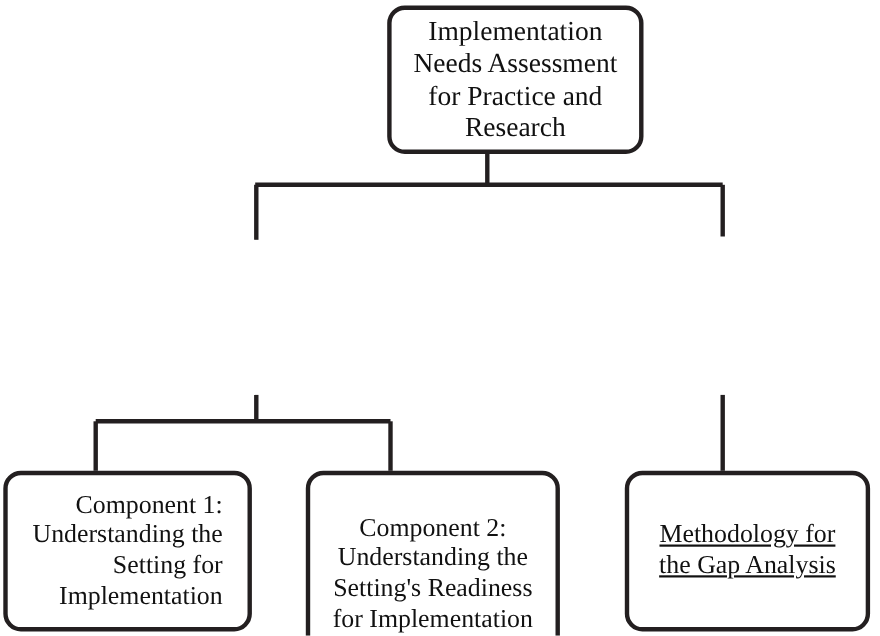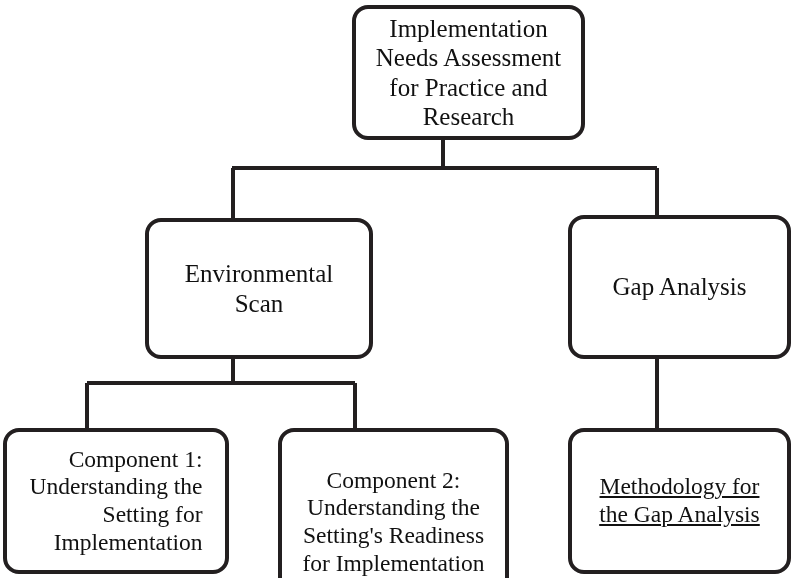--- a/index.html
+++ b/index.html
@@ -97,28 +97,21 @@
     </g>
   </svg>
 
   <div class="node" id="node-root">
     <span class="node-label">Implementation
 Needs Assessment
 for Practice and
 Research</span>
   </div>
 
-  <div class="node" id="node-environmental-scan">
-    <span class="node-label">Environmental
-Scan</span>
-  </div>
 
-  <div class="node" id="node-gap-analysis">
-    <span class="node-label">Gap Analysis</span>
-  </div>
 
   <div class="node" id="node-component-1">
     <span class="node-label">Component 1:
 Understanding the
 Setting for
 Implementation</span>
   </div>
 
   <div class="node" id="node-component-2">
     <span class="node-label">Component 2:

